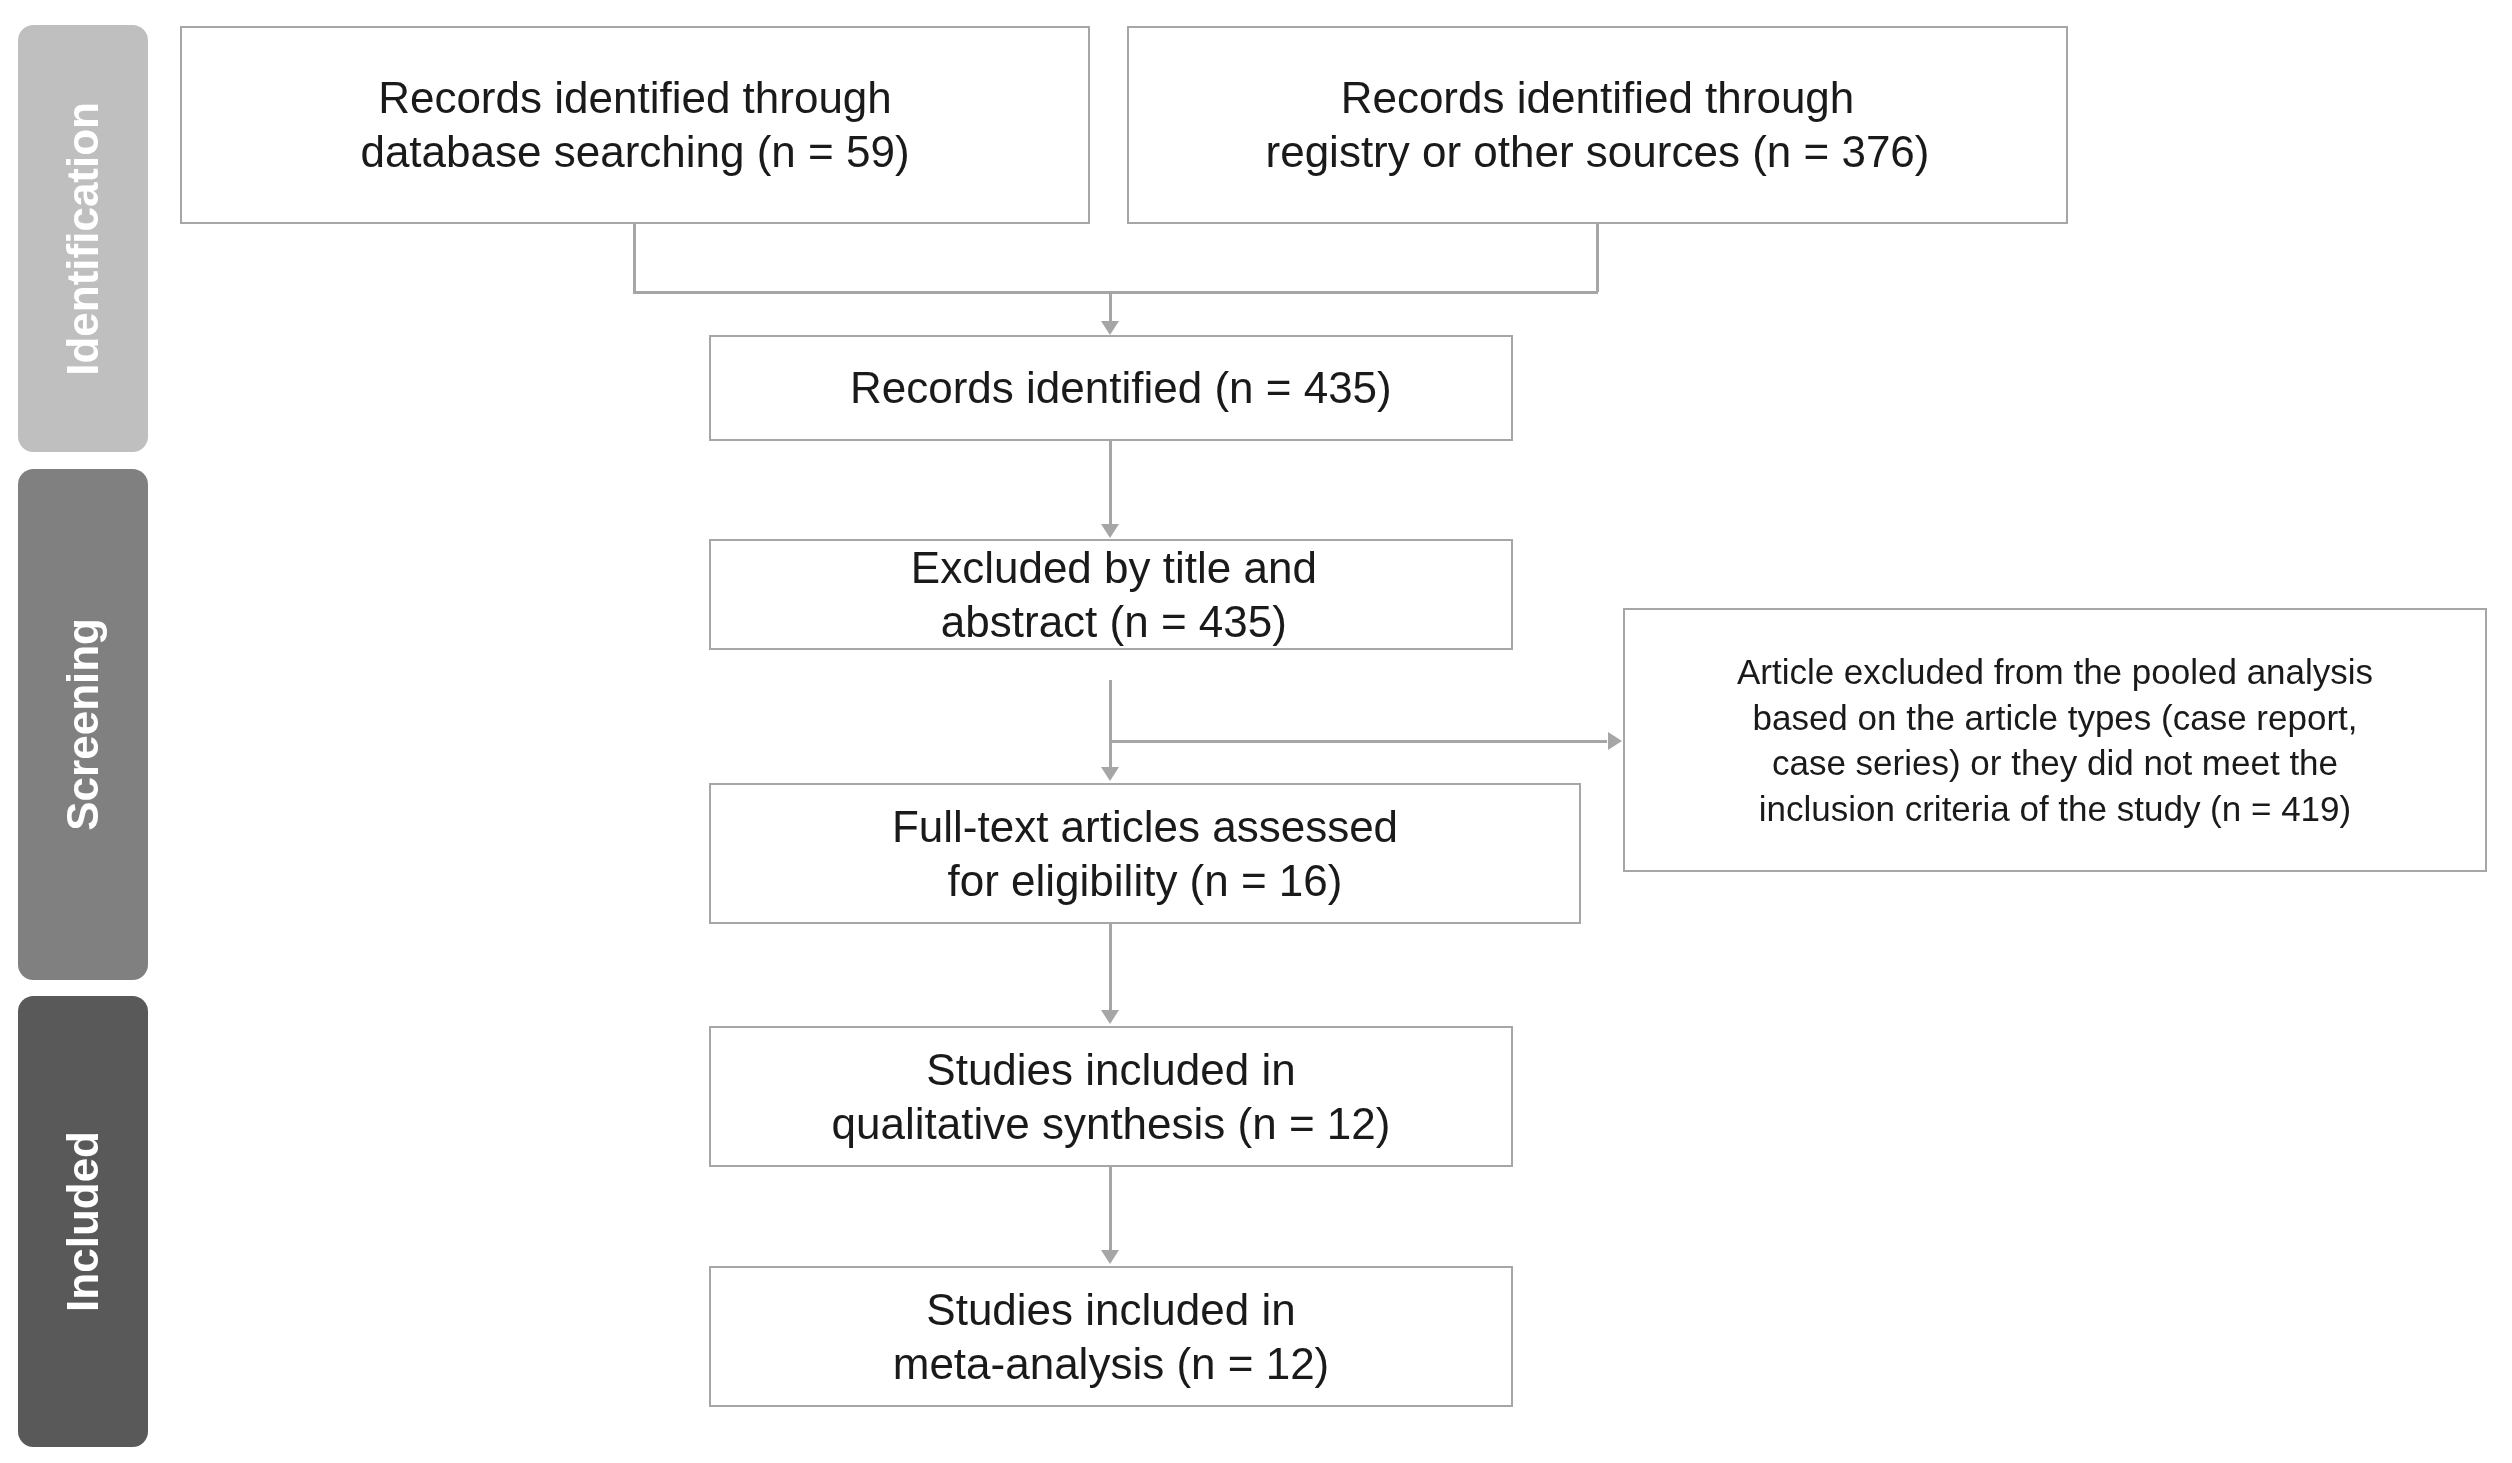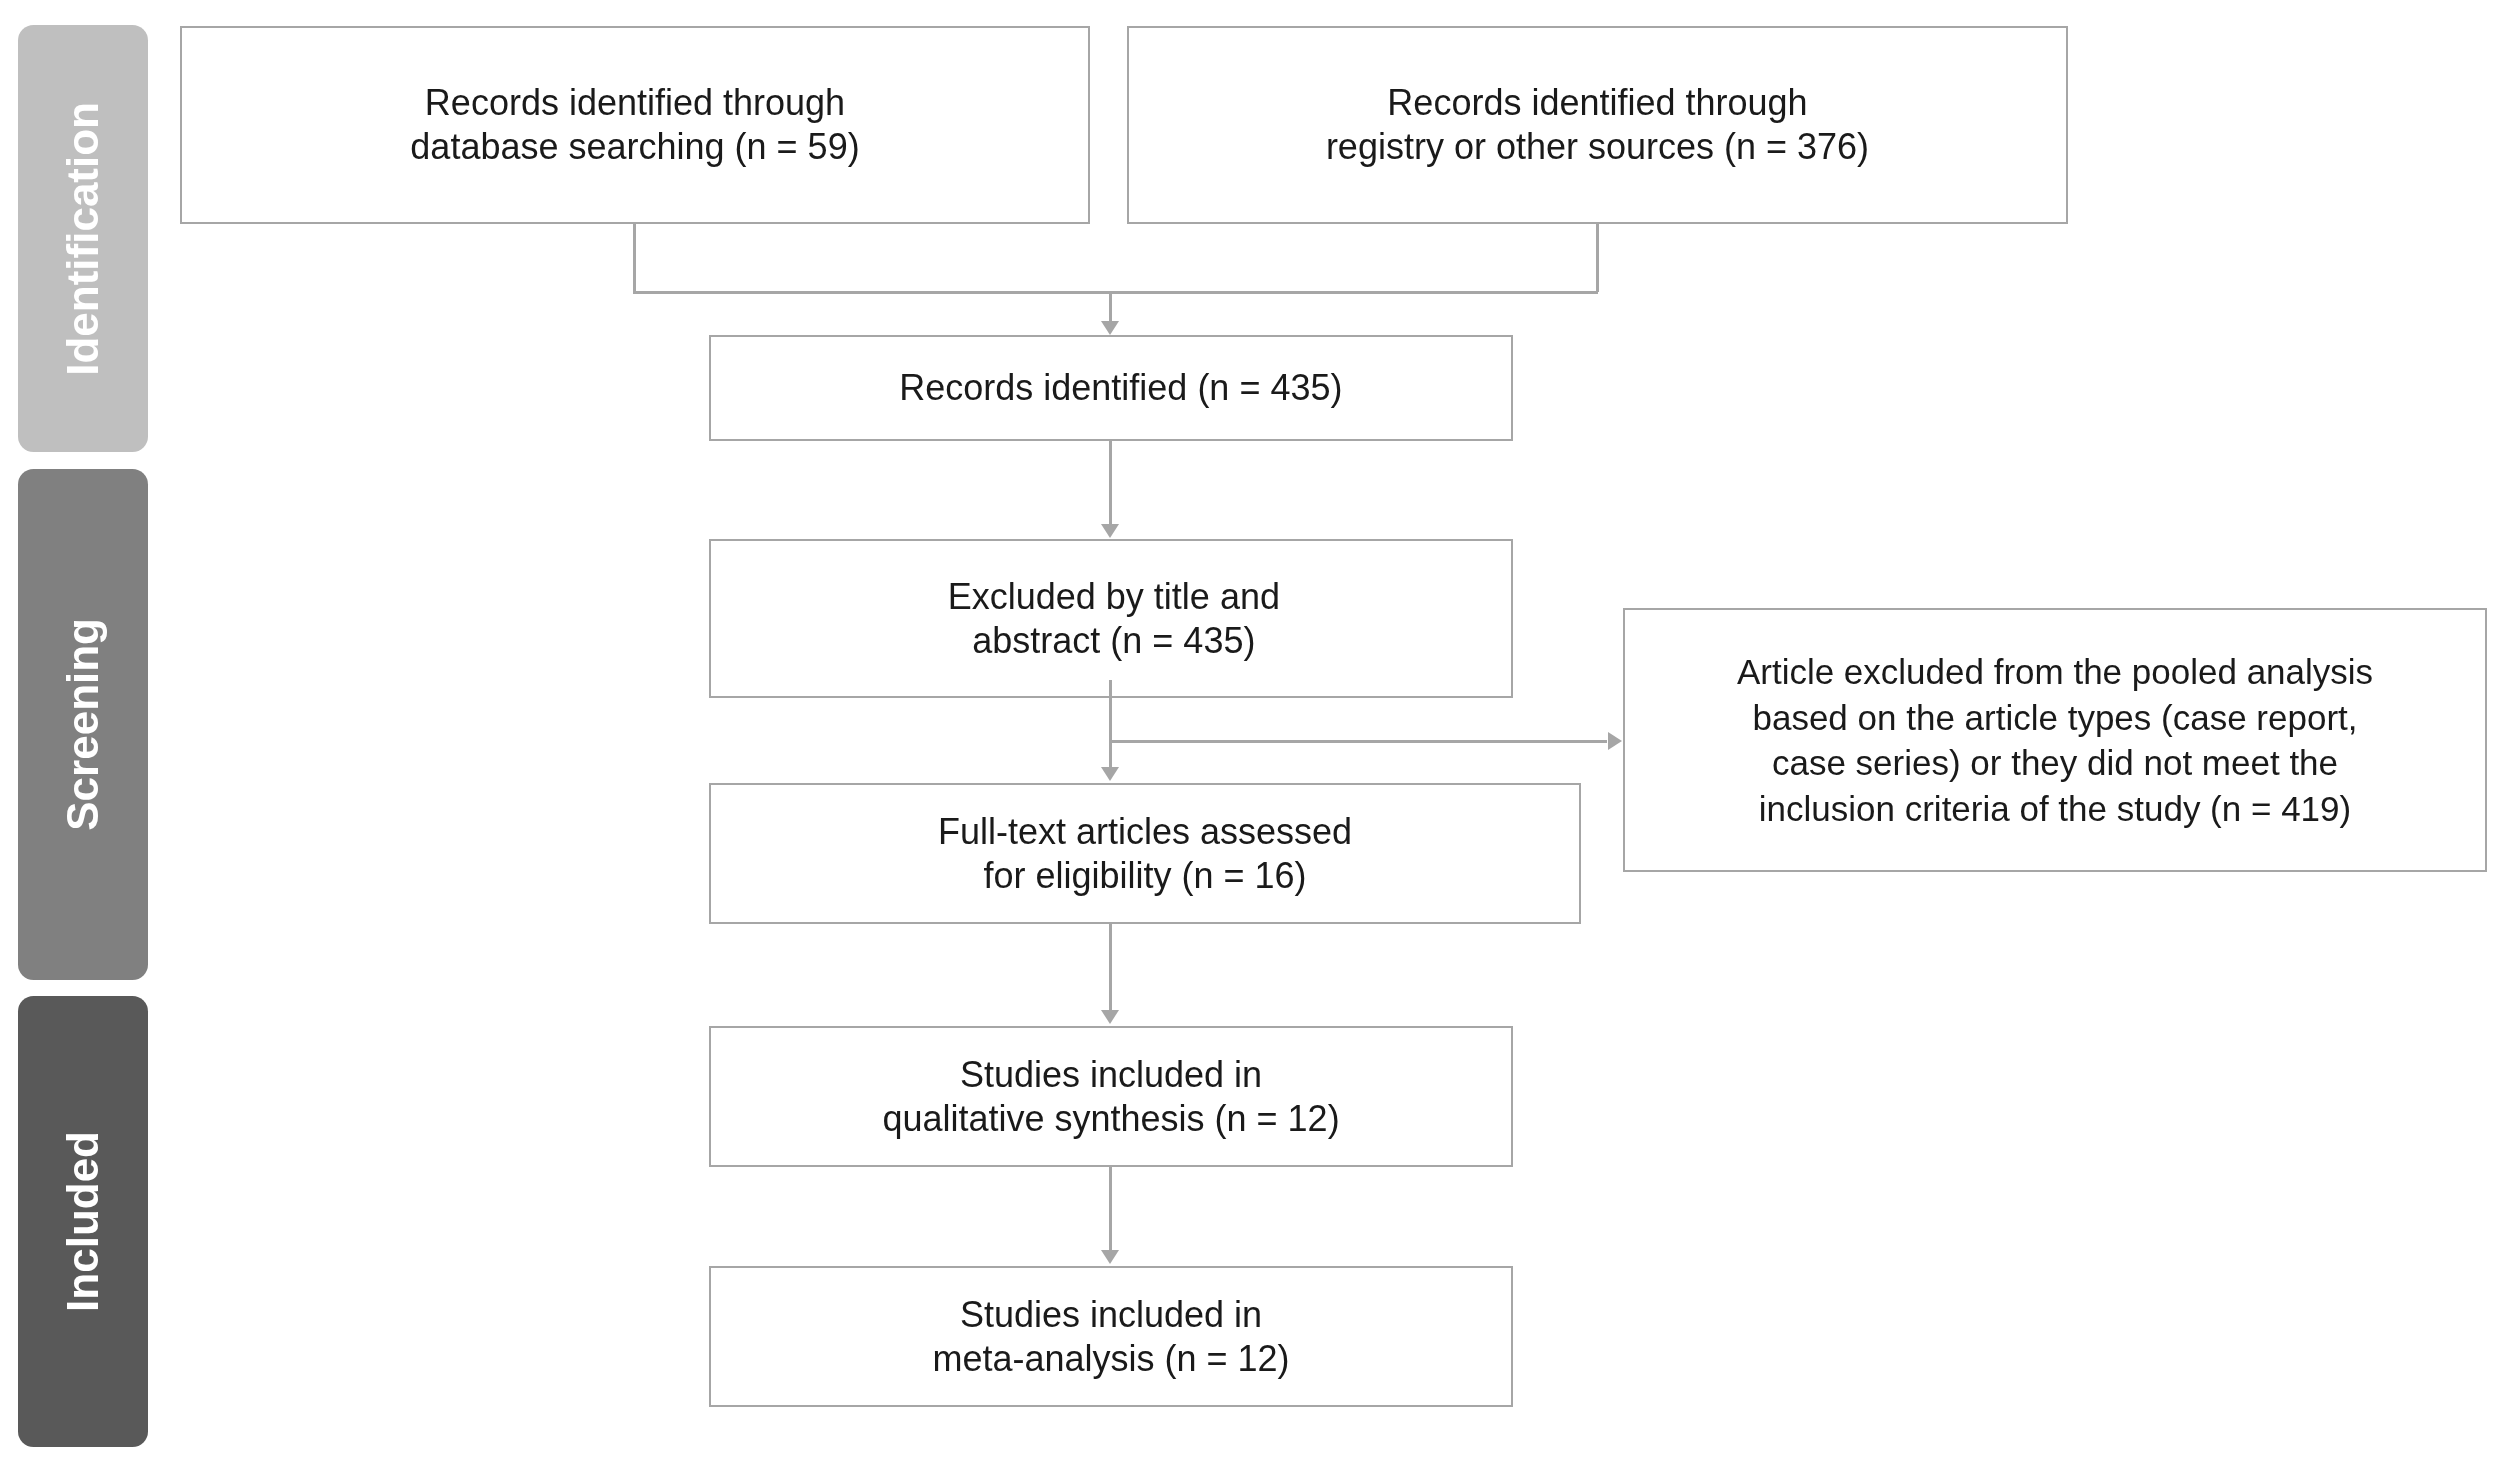--- a/index.html
+++ b/index.html
@@ -47,21 +47,21 @@
     background: #ffffff;
     border: 2.1px solid #a6a6a6;
     display: flex;
     align-items: center;
     justify-content: center;
     text-align: center;
     padding: 2.8px 11.3px;
   }
   .flow-box .box-text {
     color: #1a1a1a;
-    font-size: 36px;
+    font-size: 44px;
     line-height: 1.22;
     font-family: "Liberation Sans", sans-serif;
     white-space: pre-line;
   }
   .flow-box.side-note {
     border: 2.1px solid #a6a6a6;
     padding: 14px 14px;
   }
   .flow-box.side-note .box-text {
     font-size: 35px;
@@ -129,21 +129,21 @@
   <div class="conn v" style="left:1109px; top:291px; height:30px;"></div>
   <div class="arrow-down" style="left:1101px; top:321px;"></div>
 
   <div class="flow-box" style="left:709px; top:335px; width:804px; height:106px;padding-left:31px;">
     <span class="box-text">Records identified (n = 435)</span>
   </div>
 
   <div class="conn v" style="left:1109px; top:441px; height:83px;"></div>
   <div class="arrow-down" style="left:1101px; top:524px;"></div>
 
-  <div class="flow-box" style="left:709px; top:539px; width:804px; height:159px;padding-left:17px;">
+  <div class="flow-box" style="left:709px; top:539px; width:804px; height:111px;padding-left:17px;">
     <span class="box-text">Excluded by title and
 abstract (n = 435)</span>
   </div>
 
   <div class="conn v" style="left:1109px; top:680px; height:87px;"></div>
   <div class="arrow-down" style="left:1101px; top:767px;"></div>
 
   <div class="conn h" style="left:1109px; top:740px; width:498px;"></div>
   <div class="arrow-right" style="left:1608px; top:732px;"></div>
 

